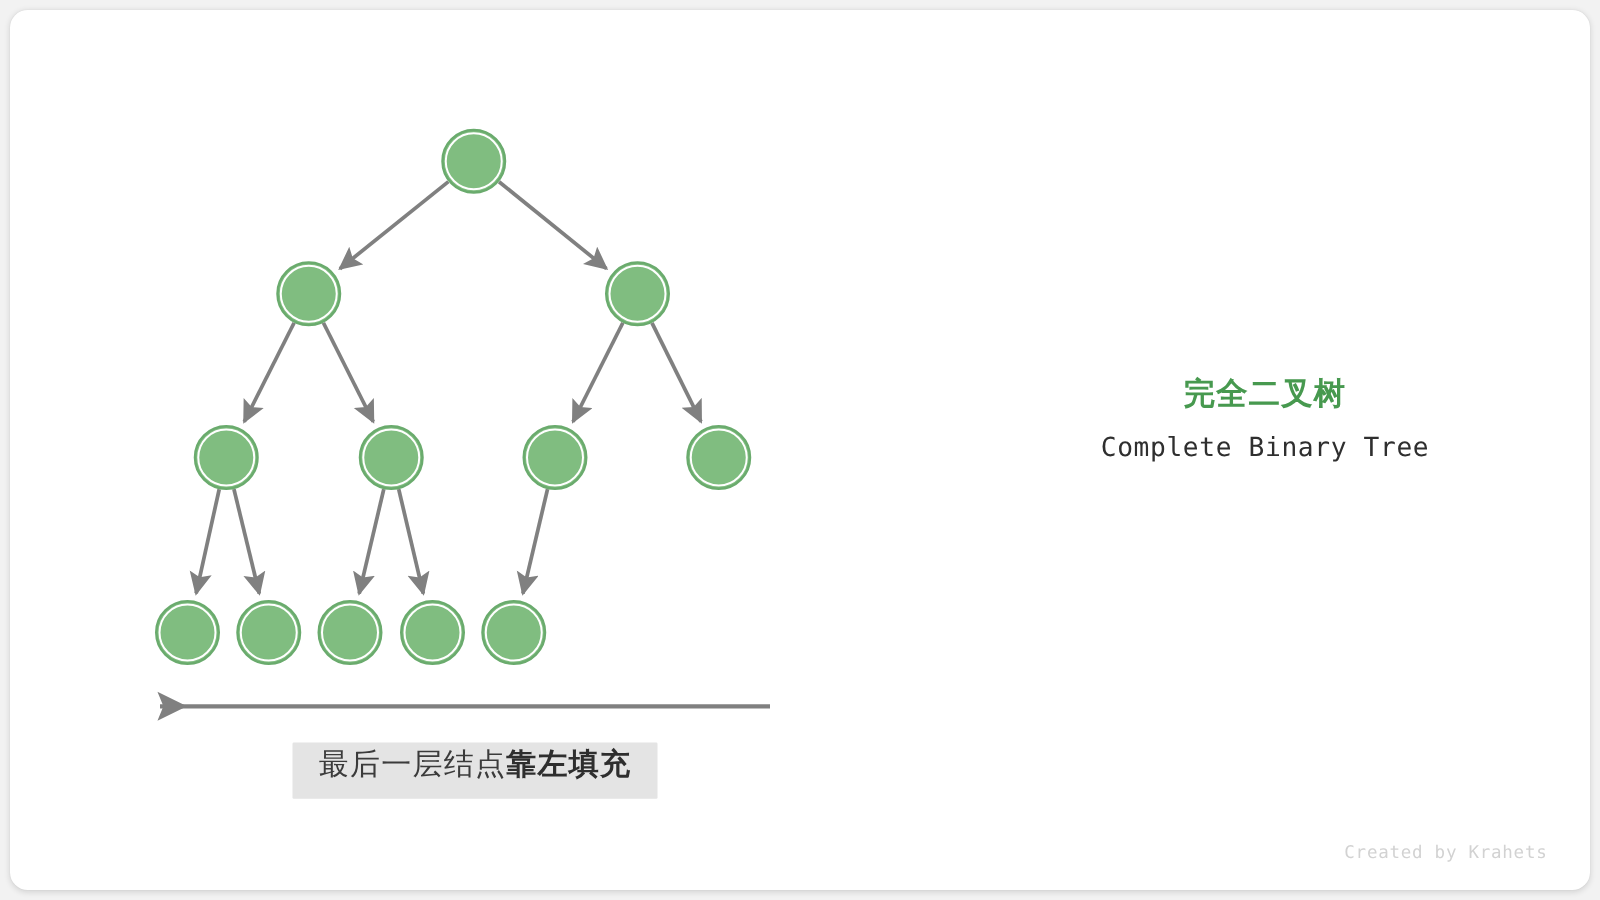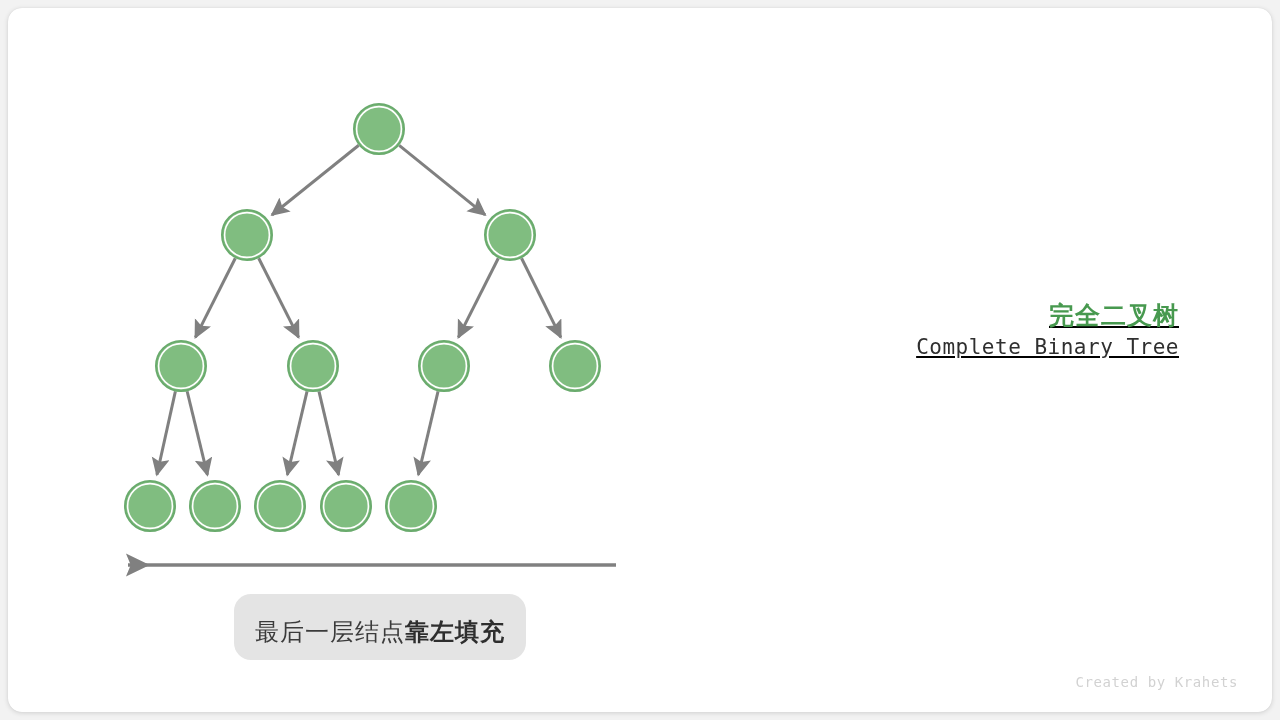--- a/index.html
+++ b/index.html
@@ -32,49 +32,48 @@
   }
   #tree-svg {
     position: absolute;
     left: 0;
     top: 0;
     width: 1264px;
     height: 704px;
   }
   .caption-block {
     position: absolute;
-    left: 751px;
+    left: 794px;
     top: 290px;
     width: 420px;
-    text-align: right;
-    text-decoration: underline;
+    text-align: center;
   }
   .caption-title {
     font-family: "Liberation Sans", sans-serif;
     font-size: 25px;
     font-weight: bold;
     color: #47994f;
     letter-spacing: 1px;
     line-height: 34px;
   }
   .caption-subtitle {
     font-family: "DejaVu Sans Mono", monospace;
     font-size: 21px;
     color: #2f2f2f;
     letter-spacing: 0.5px;
     line-height: 30px;
-    margin-top: 0;
+    margin-top: 11px;
   }
   .note-badge {
     position: absolute;
     left: 226px;
     top: 586px;
     background: #e4e4e4;
-    border-radius: 17px;
-    padding: 22px 21px 12px 21px;
+    border-radius: 1px;
+    padding: 1px 21px 12px 21px;
     font-family: "Liberation Sans", sans-serif;
     font-size: 24px;
     color: #3b3b3b;
     letter-spacing: 1px;
     white-space: nowrap;
   }
   .note-badge .strong {
     font-weight: bold;
     color: #2e2e2e;
   }

